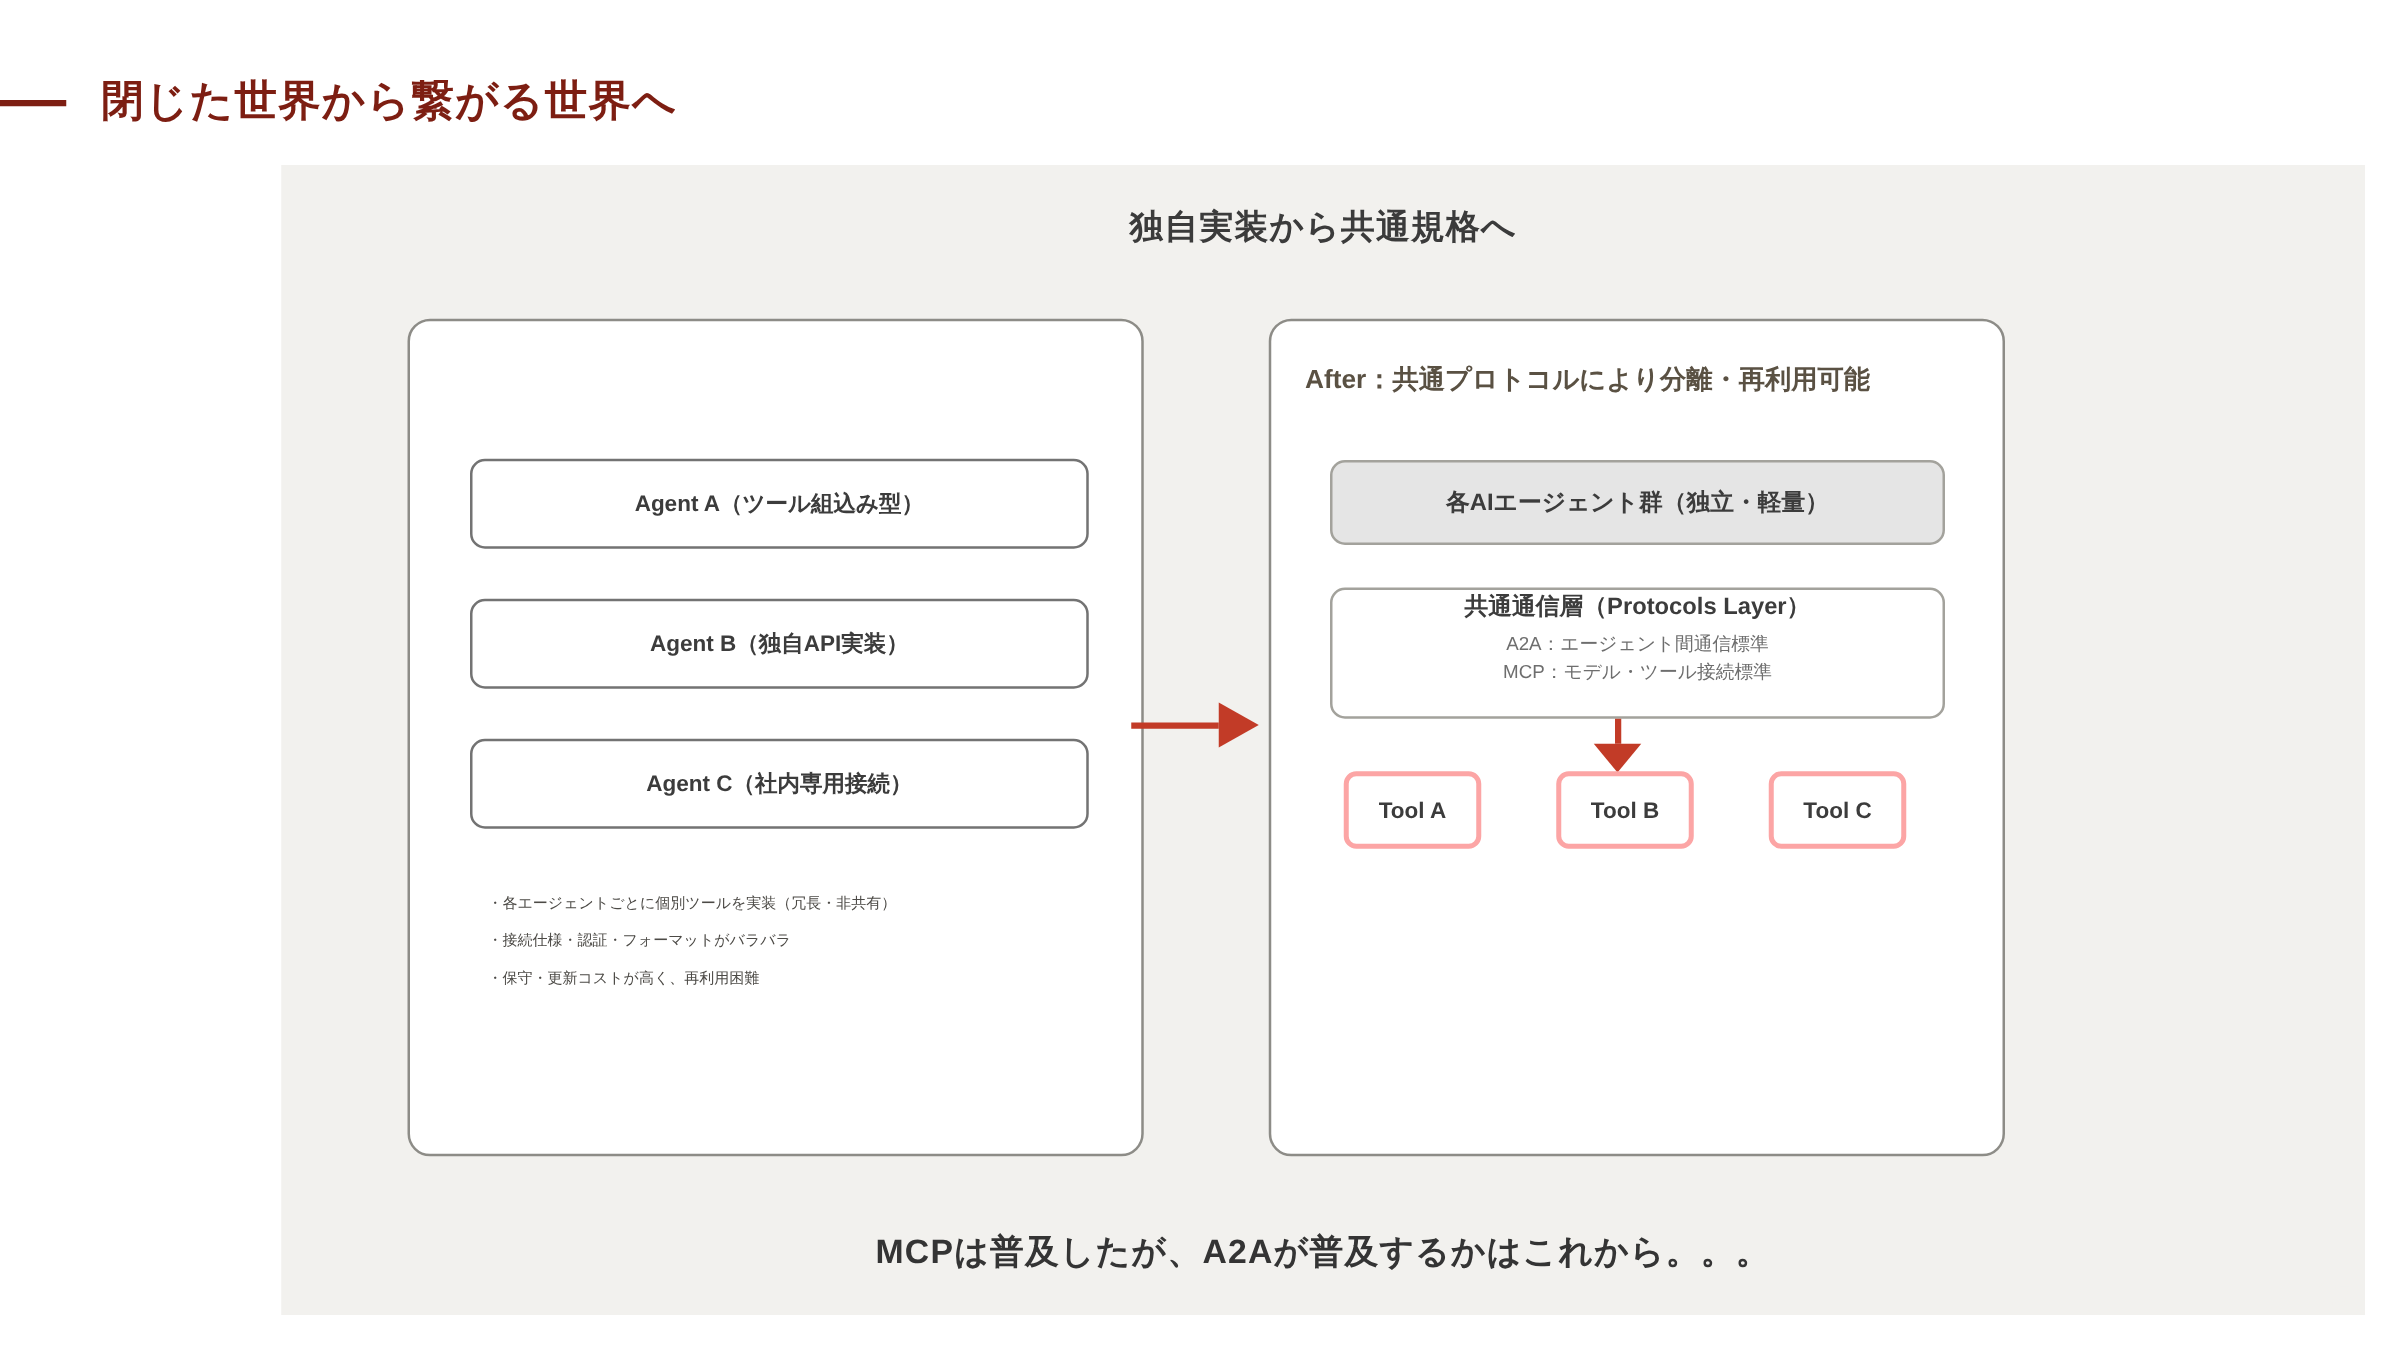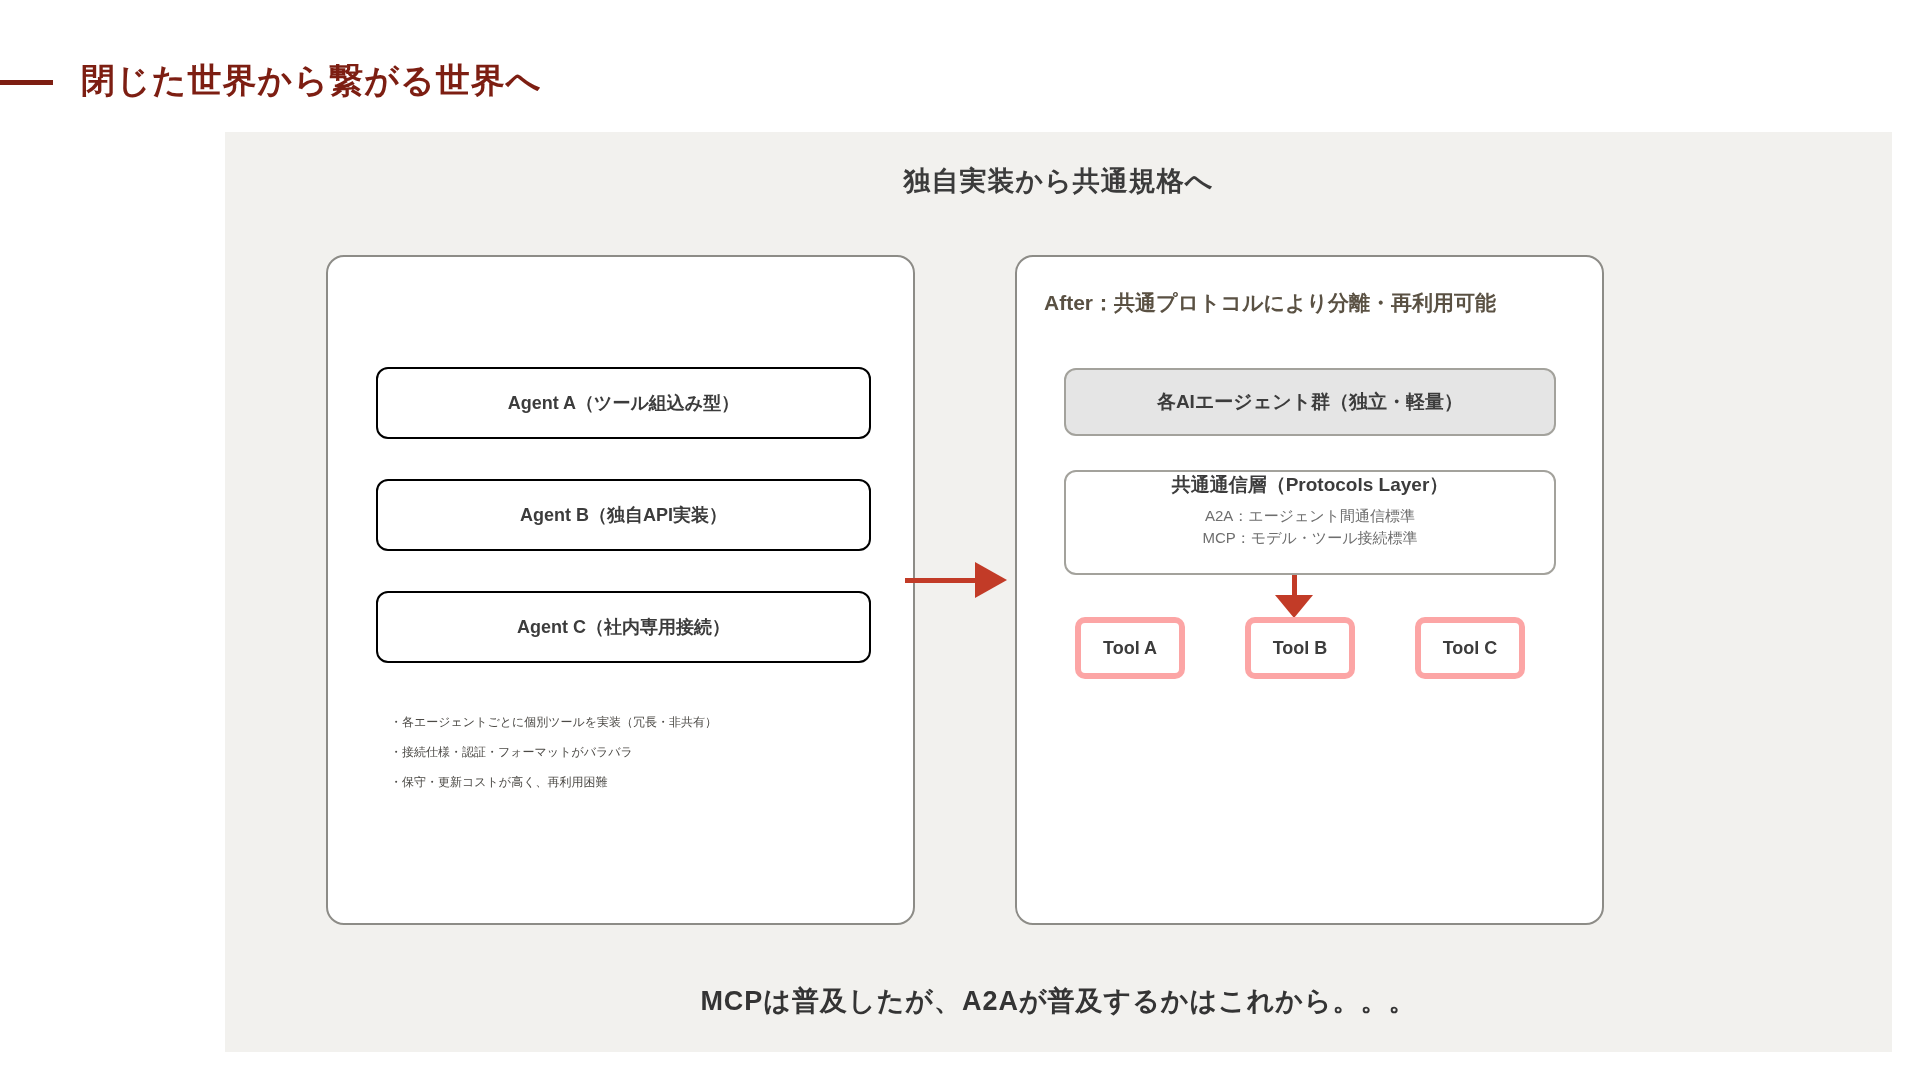--- a/index.html
+++ b/index.html
@@ -21,38 +21,38 @@
   
   .panel { position:absolute; top:123px; width:589px; height:670px; background:#FFFFFF;
            border:2px solid #8D8C87; border-radius:18px; }
   .panel-before { left:101px; }
   .panel-after  { left:790px; }
   .panel-header { position:absolute; left:27px; top:32px; font-size:21px; font-weight:bold;
                   color:#5A5143; white-space:nowrap; }
 
   
   .agent-box { position:absolute; left:48px; width:495px; height:72px; background:#FFFFFF;
-               border:2px solid #000000; border-radius:12px; display:flex; align-items:center;
+               border:2px solid #737373; border-radius:12px; display:flex; align-items:center;
                justify-content:center; font-size:18px; font-weight:bold; color:#3C3C3C; }
   .agent-a { top:110px; } .agent-b { top:222px; } .agent-c { top:334px; }
 
   .before-bullets { position:absolute; left:62px; top:450px; font-size:12px; color:#4C4A46;
                     line-height:30px; white-space:nowrap; }
 
   
   .ai-agents-box { position:absolute; left:47px; top:111px; width:492px; height:68px; background:#e5e5e5;
                    border:2px solid #A3A29C; border-radius:12px; display:flex; align-items:center;
                    justify-content:center; font-size:19px; font-weight:bold; color:#3C3C3C; }
   .protocols-box { position:absolute; left:47px; top:213px; width:492px; height:105px; background:#fff;
                    border:2px solid #A3A29C; border-radius:12px; text-align:center; }
   .protocols-title { font-size:19px; font-weight:bold; color:#3C3C3C; margin-bottom:7px; }
   .protocol-line { font-size:15px; color:#6E6E6E; line-height:22px; }
 
   .tool-box { position:absolute; top:360px; width:110px; height:62px; background:#fff;
-              border:6px solid #fca5a5; border-radius:10px; display:flex; align-items:center;
+              border:4px solid #fca5a5; border-radius:10px; display:flex; align-items:center;
               justify-content:center; font-size:18px; font-weight:bold; color:#3C3C3C; }
   .tool-a { left:58px; } .tool-b { left:228px; } .tool-c { left:398px; }
 
   .down-arrow { position:absolute; left:257px; top:318px; width:40px; display:flex;
                 flex-direction:column; align-items:center; }
   .down-arrow .stem { width:5px; height:20px; background:#C23B27; }
   .down-arrow .head { width:0; height:0; border-left:19px solid transparent;
                       border-right:19px solid transparent; border-top:23px solid #C23B27; }
 
   .after-bullets { position:absolute; left:44px; top:484px; }

